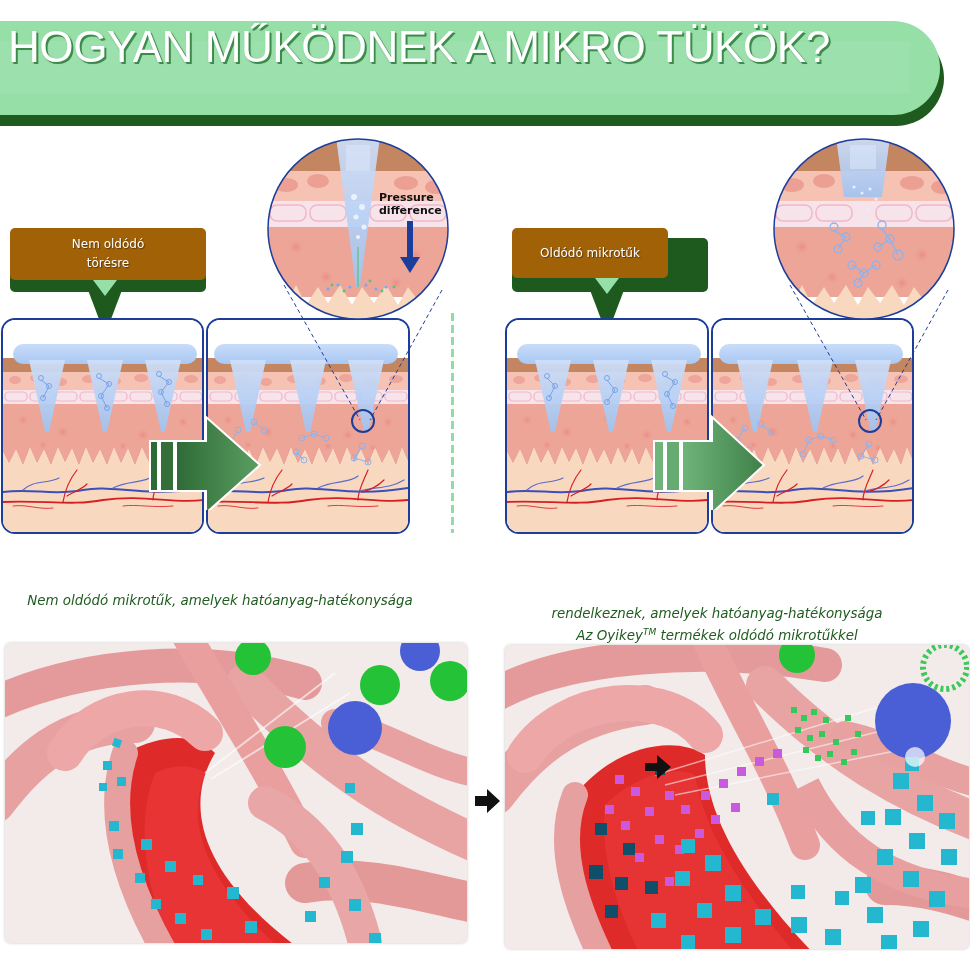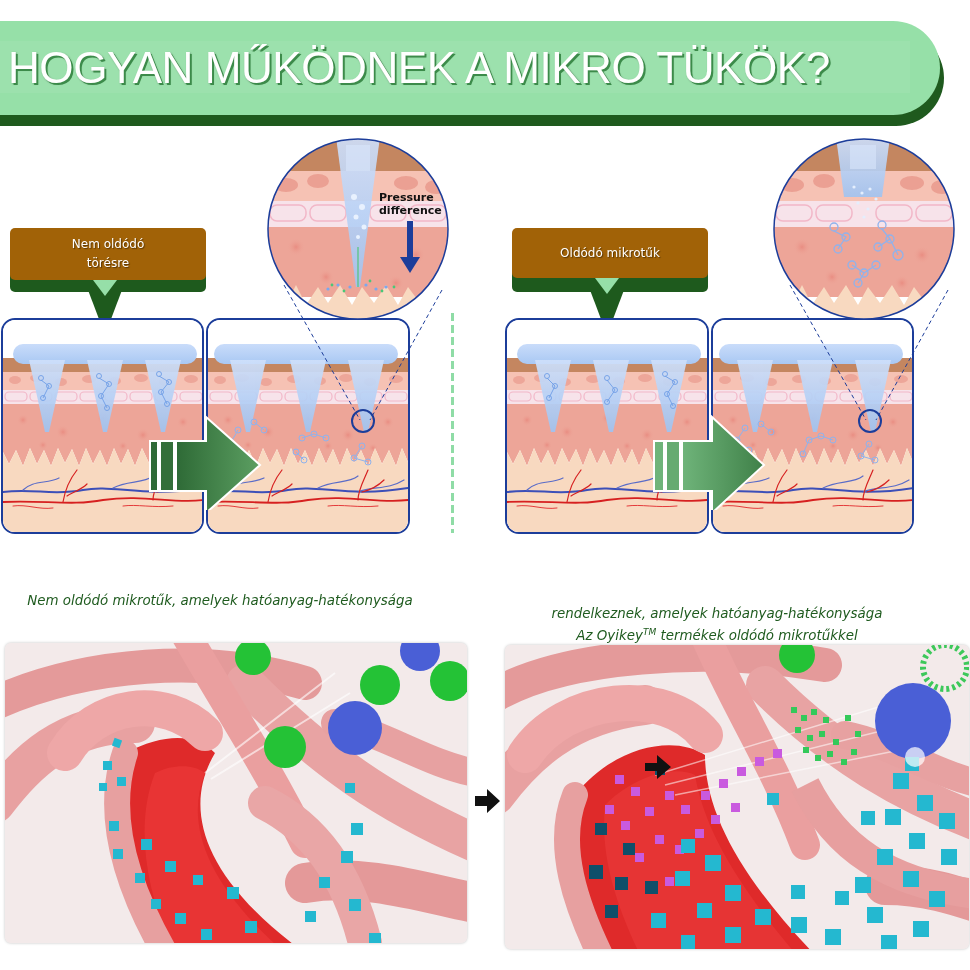--- a/index.html
+++ b/index.html
@@ -7,21 +7,21 @@
   body { position: relative; font-family: "DejaVu Sans", sans-serif; }
 
   
   .banner-shadow {
     position: absolute; left: 0; top: 30px; width: 944px; height: 96px;
     background: #1f5a1e; border-radius: 0 48px 48px 0;
   }
   .banner {
     position: absolute; left: 0; top: 21px; width: 940px; height: 94px;
     background: #96e0a8; border-radius: 0 47px 47px 0;
-    display: flex; align-items: center;
+    display: flex; align-items: flex-start;
   }
   .banner::after {
     content: ""; position: absolute; left: 0; top: 20px; right: 30px; height: 52px;
     background: rgba(255,255,255,0.06);
   }
   .banner-title {
     position: relative; z-index: 2;
     margin-left: 8px;
     font-family: "Liberation Sans", sans-serif;
     font-size: 45px; font-weight: 400; color: #ffffff; letter-spacing: -0.5px;
@@ -317,21 +317,21 @@
 
 <div class="caption" style="left:0;top:551px;width:440px;">
   <div>Nem oldódó mikrotűk, amelyek hatóanyag-hatékonysága</div>
 </div>
 
 <div class="divider"></div>
 
 <div class="callout" style="left:512px;top:228px;">
   <div class="callout-shadow" style="left:0;top:10px;width:196px;height:54px;"></div>
   <div class="callout-tail" style="left:78px;top:62px;"></div>
-  <div class="callout-box" style="left:0;top:0;width:196px;height:50px;">
+  <div class="callout-box" style="left:0;top:0;width:156px;height:50px;">
     <div>Oldódó mikrotűk</div>
   </div>
   <div class="callout-tail-inner" style="left:83px;top:50px;"></div>
 </div>
 
 <div class="panel" style="left:505px;top:318px;width:204px;height:216px;">
   <svg width="200" height="214" viewBox="0 0 200 214">
     <use href="#skinLayers"></use>
     <rect x="10" y="24" width="184" height="20" rx="10" fill="url(#baseGrad)"></rect>
     <g fill="url(#needleGrad)" opacity="0.92">

